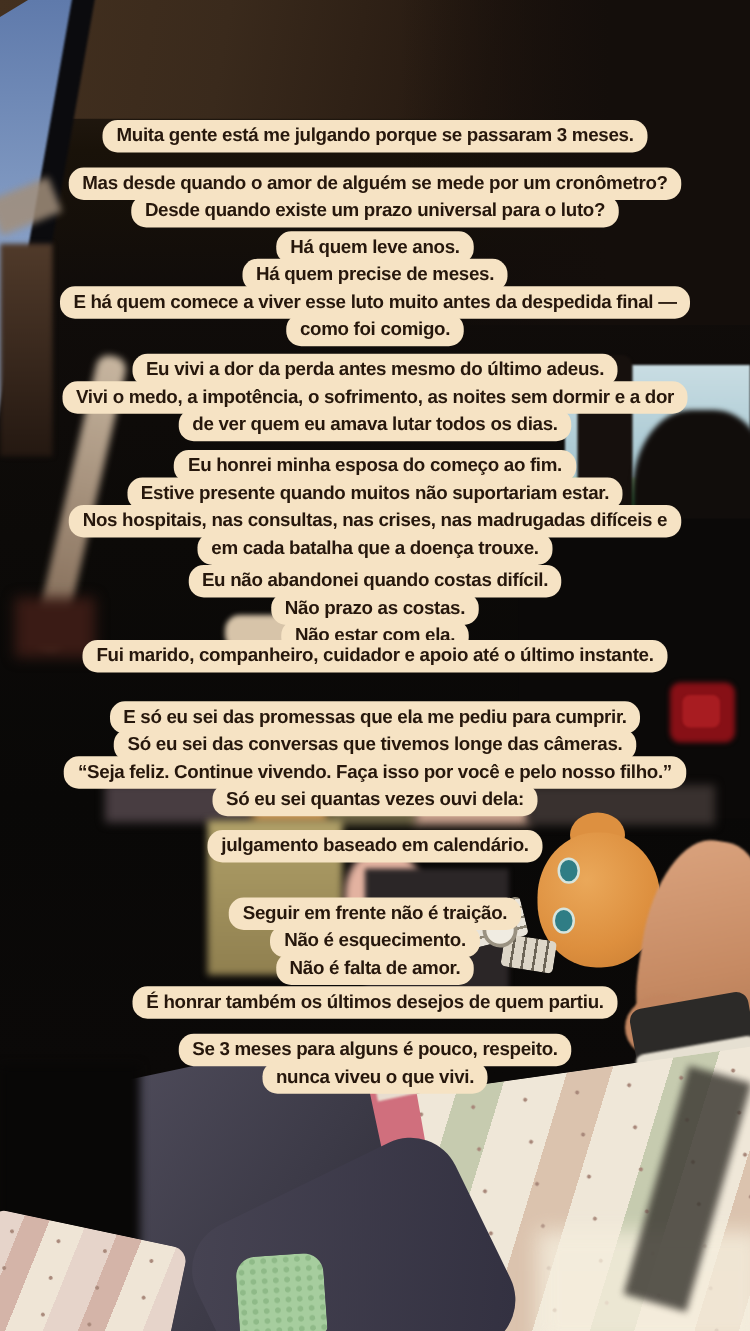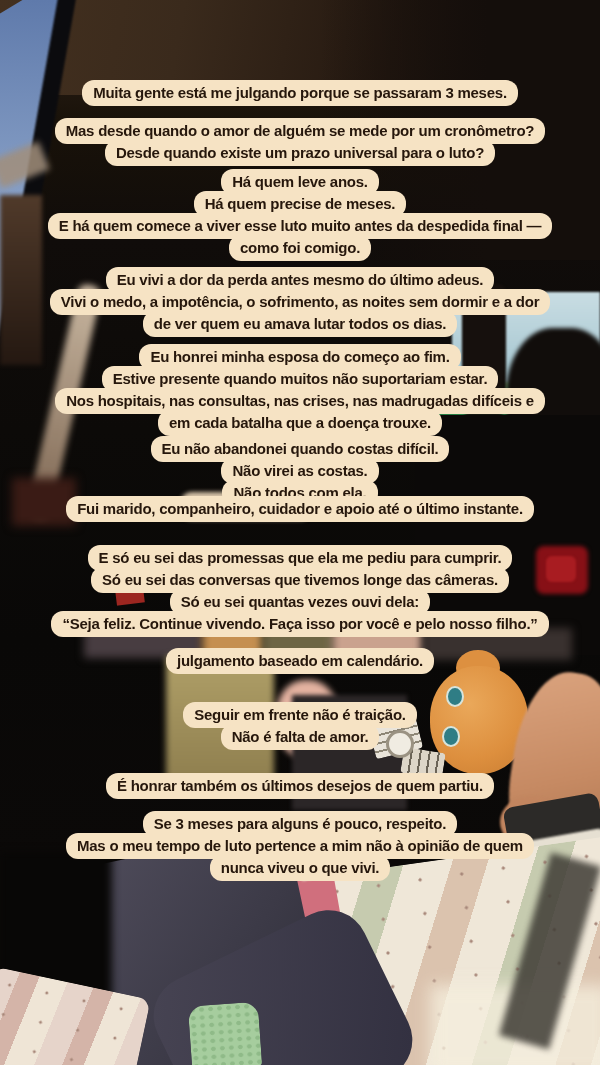--- a/index.html
+++ b/index.html
@@ -121,21 +121,21 @@
     background-image:radial-gradient(circle,#8fba88 2px,rgba(0,0,0,0) 2.6px);
     background-size:9px 8px; }
 
   
   .tblock { position:absolute; left:0; width:100%; display:flex; flex-direction:column;
     align-items:center; z-index:5; }
   .tline { display:inline-block; background:var(--pill,#f6e3c4); color:var(--ink,#26170c);
     font-weight:700; font-size:15px; line-height:26px; height:26px;
     letter-spacing:-0.25px; padding:0 11px; border-radius:12px; white-space:nowrap;
     margin-top:-4px; }
-  .tblock .tline:first-child { margin-top:0; }
+  .tblock .tline:first-child { margin-top:16px; }
   .b1{top:80px} .b2{top:118px} .b3{top:169px} .b4{top:267px} .b5{top:344px}
   .b6{top:436px} .b7{top:496px} .b8{top:545px} .b9{top:648px} .b10{top:702px}
   .b11{top:773px} .b12{top:811px}
 </style>
 </head>
 <body>
 
 <div class="stage">
 
   <div>
@@ -212,47 +212,47 @@
 
   <div class="tblock b5">
     <span class="tline">Eu honrei minha esposa do começo ao fim.</span>
     <span class="tline">Estive presente quando muitos não suportariam estar.</span>
     <span class="tline">Nos hospitais, nas consultas, nas crises, nas madrugadas difíceis e</span>
     <span class="tline">em cada batalha que a doença trouxe.</span>
   </div>
 
   <div class="tblock b6">
     <span class="tline">Eu não abandonei quando costas difícil.</span>
-    <span class="tline">Não virei as costas.</span>
-    <span class="tline">Não todos com ela.</span>
+    <span class="tline">Não prazo as costas.</span>
+    <span class="tline">Não estar com ela.</span>
   </div>
 
   <div class="tblock b7">
     <span class="tline">Fui marido, companheiro, cuidador e apoio até o último instante.</span>
   </div>
 
   <div class="tblock b8">
     <span class="tline">E só eu sei das promessas que ela me pediu para cumprir.</span>
     <span class="tline">Só eu sei das conversas que tivemos longe das câmeras.</span>
+    <span class="tline">“Seja feliz. Continue vivendo. Faça isso por você e pelo nosso filho.”</span>
     <span class="tline">Só eu sei quantas vezes ouvi dela:</span>
-    <span class="tline">“Seja feliz. Continue vivendo. Faça isso por você e pelo nosso filho.”</span>
   </div>
 
   <div class="tblock b9">
     <span class="tline">julgamento baseado em calendário.</span>
   </div>
 
   <div class="tblock b10">
     <span class="tline">Seguir em frente não é traição.</span>
+    <span class="tline">Não é esquecimento.</span>
     <span class="tline">Não é falta de amor.</span>
   </div>
 
   <div class="tblock b11">
     <span class="tline">É honrar também os últimos desejos de quem partiu.</span>
   </div>
 
   <div class="tblock b12">
     <span class="tline">Se 3 meses para alguns é pouco, respeito.</span>
-    <span class="tline">Mas o meu tempo de luto pertence a mim não à opinião de quem</span>
     <span class="tline">nunca viveu o que vivi.</span>
   </div>
 
 </div>
 
 </body></html>

